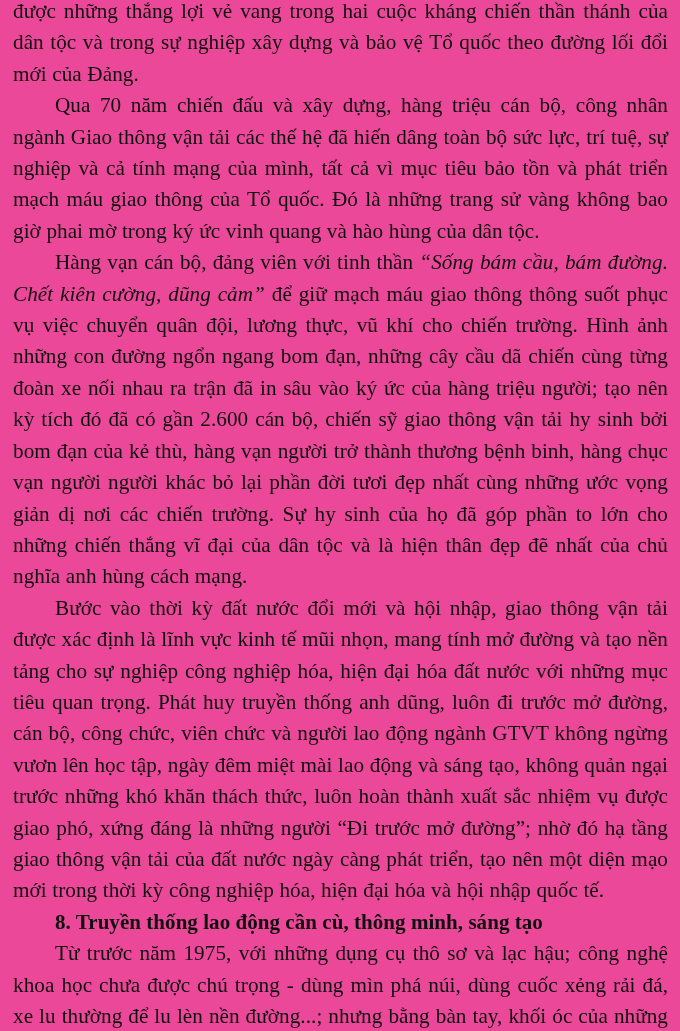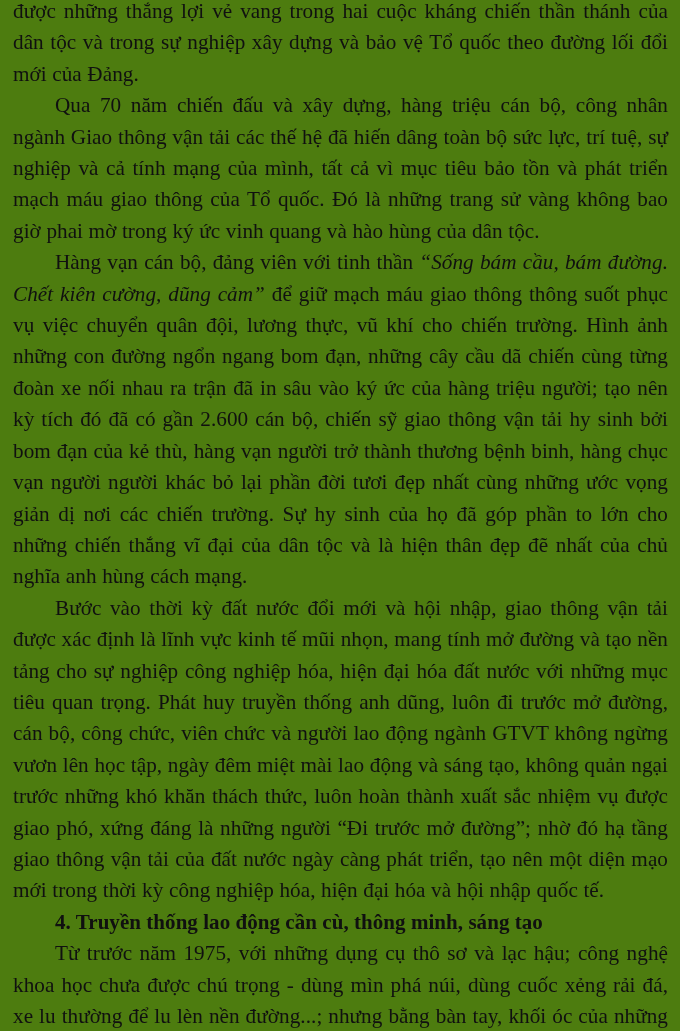--- a/index.html
+++ b/index.html
@@ -14,21 +14,21 @@
     font-family: "Liberation Serif", "DejaVu Serif", serif;
     color: #101010;
     -webkit-font-smoothing: antialiased;
   }
   .page {
     position: relative;
     width: 680px;
     height: 1031px;
     box-sizing: border-box;
     padding: 0 12px 0 13px;
-    background: #4d7c0f;
+    background: #ec4899;
   }
   .doc-body {
     position: relative;
     top: -4px;
   }
   p.para {
     margin: 0;
     text-align: justify;
     text-justify: inter-word;
     font-size: 21.2px;
@@ -64,18 +64,18 @@
   <div class="doc-body">
 
     <p class="para no-indent">được những thắng lợi vẻ vang trong hai cuộc kháng chiến thần thánh của dân tộc và trong sự nghiệp xây dựng và bảo vệ Tổ quốc theo đường lối đổi mới của Đảng.</p>
 
     <p class="para">Qua 70 năm chiến đấu và xây dựng, hàng triệu cán bộ, công nhân ngành Giao thông vận tải các thế hệ đã hiến dâng toàn bộ sức lực, trí tuệ, sự nghiệp và cả tính mạng của mình, tất cả vì mục tiêu bảo tồn và phát triển mạch máu giao thông của Tổ quốc. Đó là những trang sử vàng không bao giờ phai mờ trong ký ức vinh quang và hào hùng của dân tộc.</p>
 
     <p class="para"><span>Hàng vạn cán bộ, đảng viên với tinh thần </span><span class="quote-italic">“Sống bám cầu, bám đường. Chết kiên cường, dũng cảm”</span><span> để giữ mạch máu giao thông thông suốt phục vụ việc chuyển quân đội, lương thực, vũ khí cho chiến trường. Hình ảnh những con đường ngổn ngang bom đạn, những cây cầu dã chiến cùng từng đoàn xe nối nhau ra trận đã in sâu vào ký ức của hàng triệu người; tạo nên kỳ tích đó đã có gần 2.600 cán bộ, chiến sỹ giao thông vận tải hy sinh bởi bom đạn của kẻ thù, hàng vạn người trở thành thương bệnh binh, hàng chục vạn người người khác bỏ lại phần đời tươi đẹp nhất cùng những ước vọng giản dị nơi các chiến trường. Sự hy sinh của họ đã góp phần to lớn cho những chiến thắng vĩ đại của dân tộc và là hiện thân đẹp đẽ nhất của chủ nghĩa anh hùng cách mạng.</span></p>
 
     <p class="para">Bước vào thời kỳ đất nước đổi mới và hội nhập, giao thông vận tải được xác định là lĩnh vực kinh tế mũi nhọn, mang tính mở đường và tạo nền tảng cho sự nghiệp công nghiệp hóa, hiện đại hóa đất nước với những mục tiêu quan trọng. Phát huy truyền thống anh dũng, luôn đi trước mở đường, cán bộ, công chức, viên chức và người lao động ngành GTVT không ngừng vươn lên học tập, ngày đêm miệt mài lao động và sáng tạo, không quản ngại trước những khó khăn thách thức, luôn hoàn thành xuất sắc nhiệm vụ được giao phó, xứng đáng là những người “Đi trước mở đường”; nhờ đó hạ tầng giao thông vận tải của đất nước ngày càng phát triển, tạo nên một diện mạo mới trong thời kỳ công nghiệp hóa, hiện đại hóa và hội nhập quốc tế.</p>
 
-    <h2 class="heading">4. Truyền thống lao động cần cù, thông minh, sáng tạo</h2>
+    <h2 class="heading">8. Truyền thống lao động cần cù, thông minh, sáng tạo</h2>
 
     <p class="para">Từ trước năm 1975, với những dụng cụ thô sơ và lạc hậu; công nghệ khoa học chưa được chú trọng - dùng mìn phá núi, dùng cuốc xẻng rải đá,  xe lu thường để lu lèn nền đường...; nhưng bằng bàn tay, khối óc của những cán bộ, CCVCLĐ và những người thợ ngành GTVT đã thể hiện tinh thần trách nhiệm với Đảng, với nhân dân, bằng sự cần cù chịu khó đào núi, ngăn sông để xây dựng nhiều công trình, cây cầu, con đường và luôn đảm bảo giao thông thông suốt.</p>
 
   </div>
 </div>
 
 </body></html>

